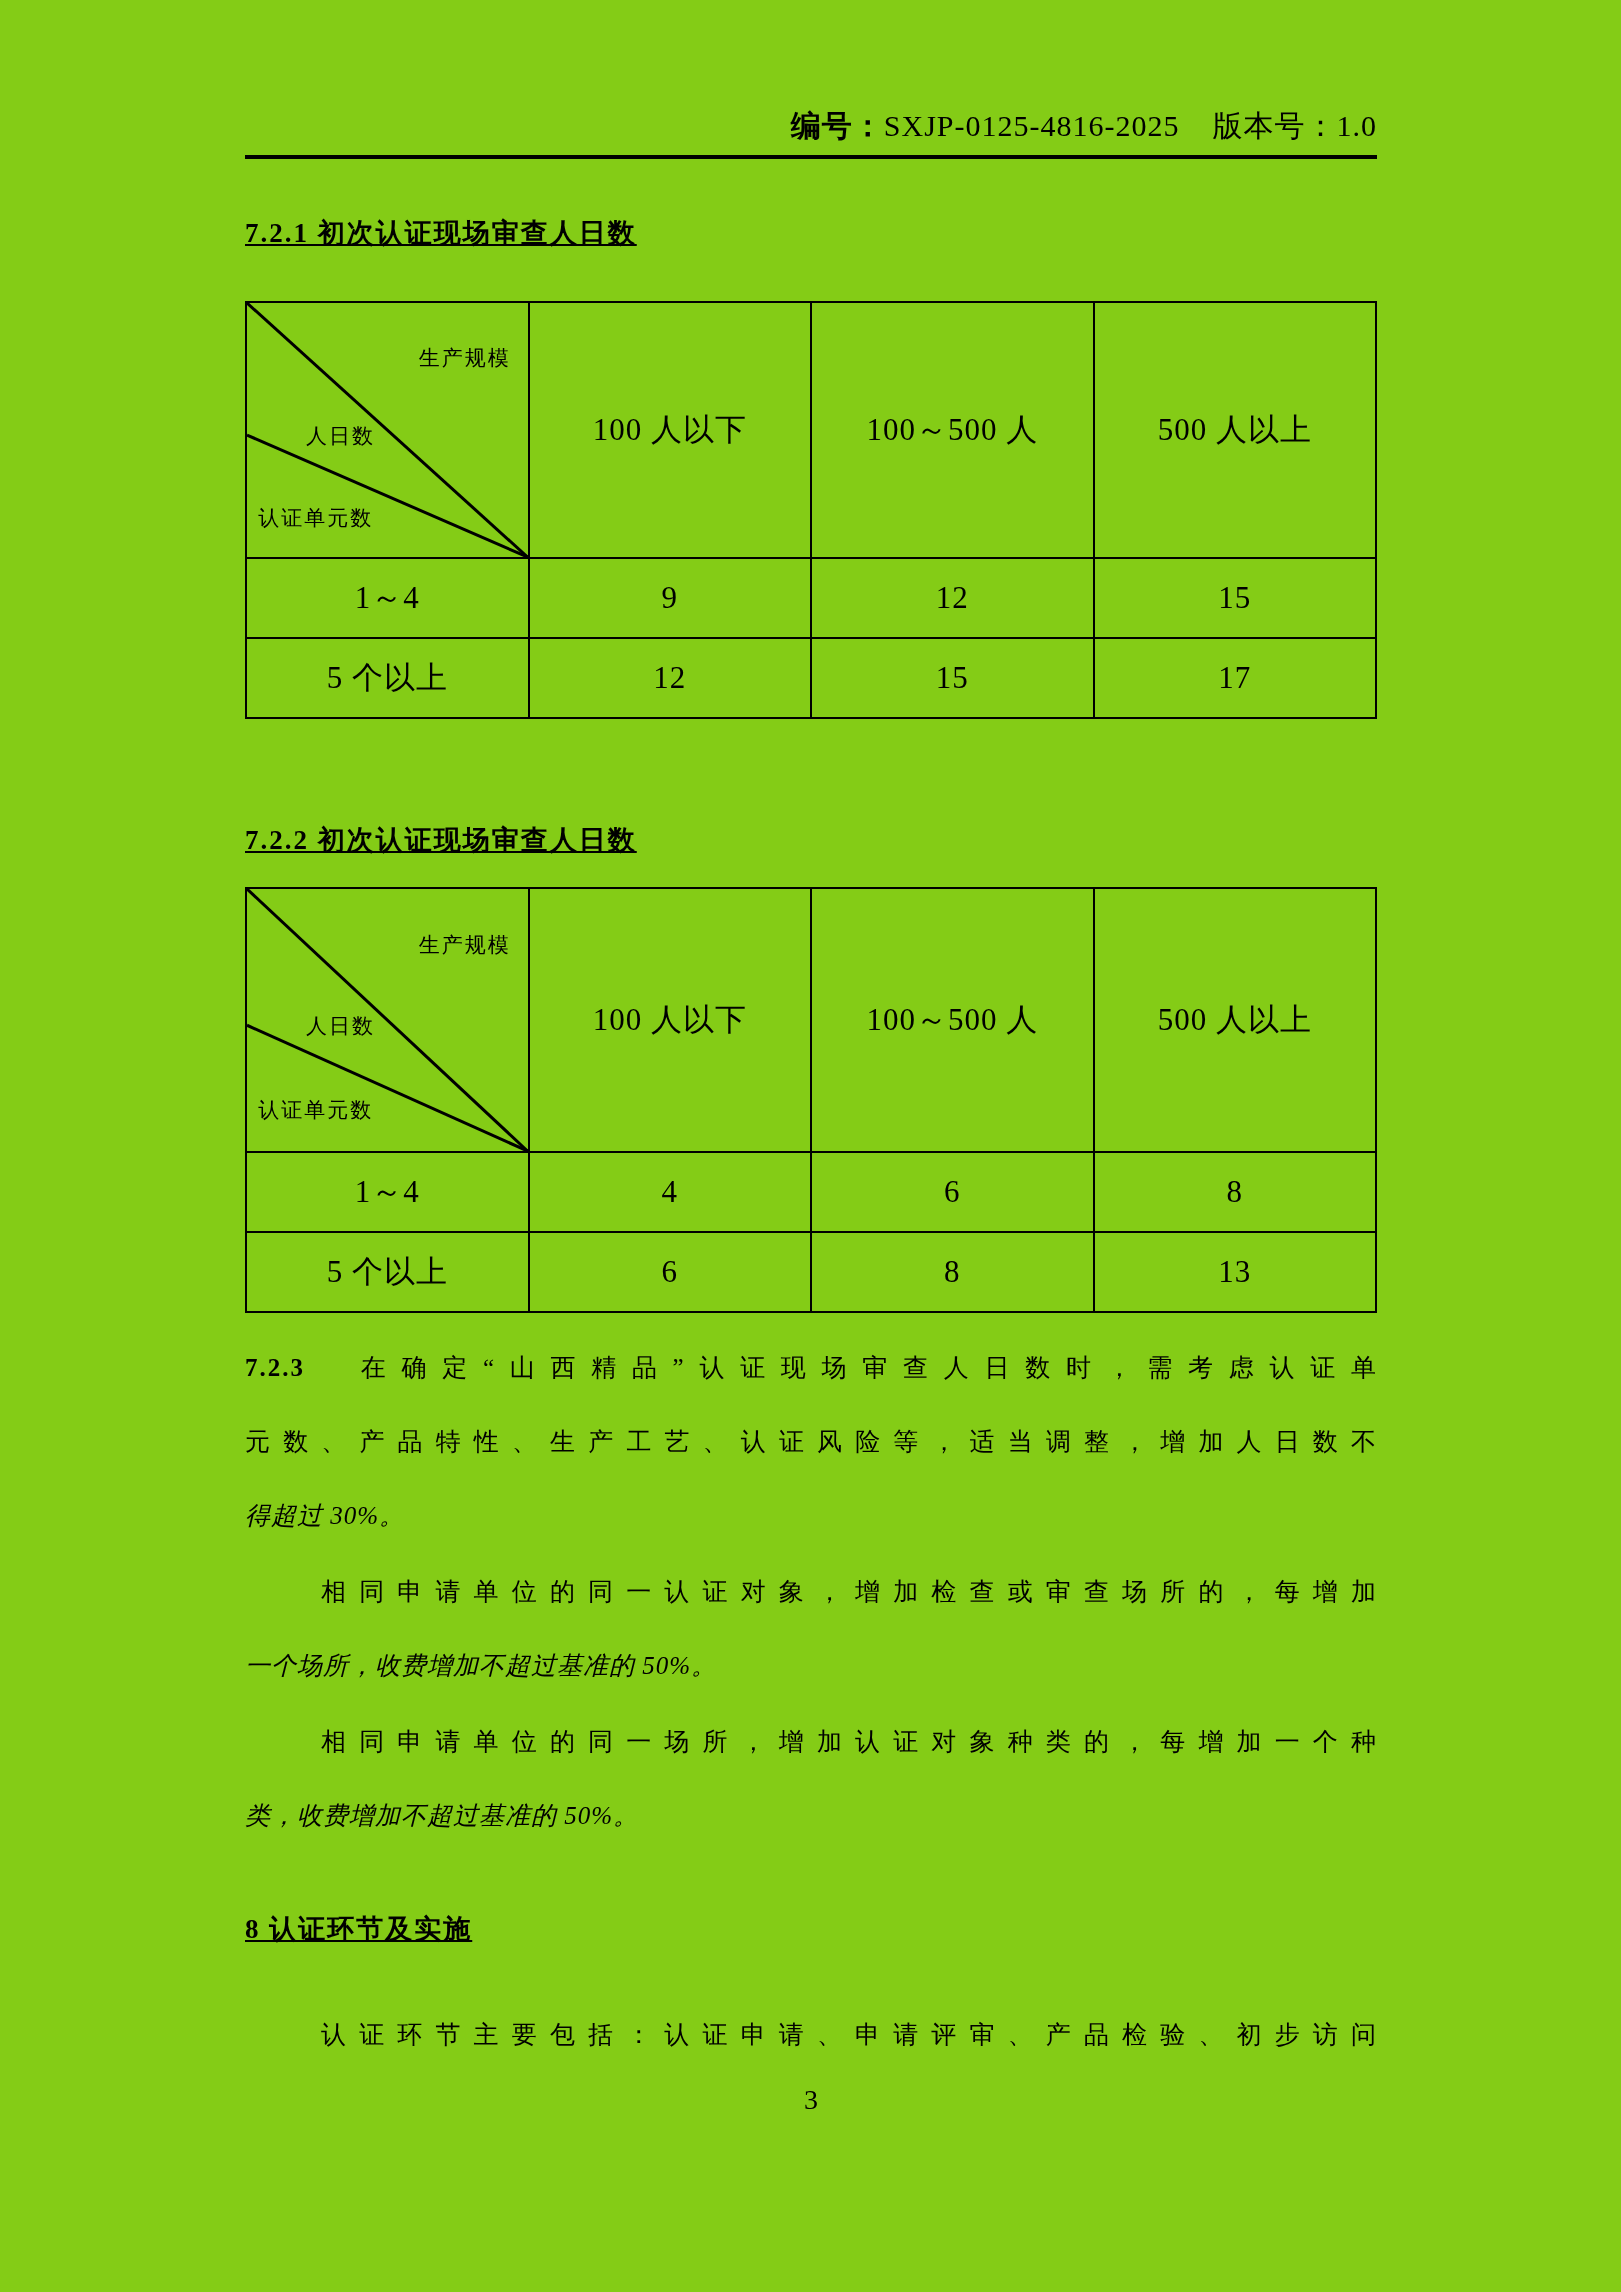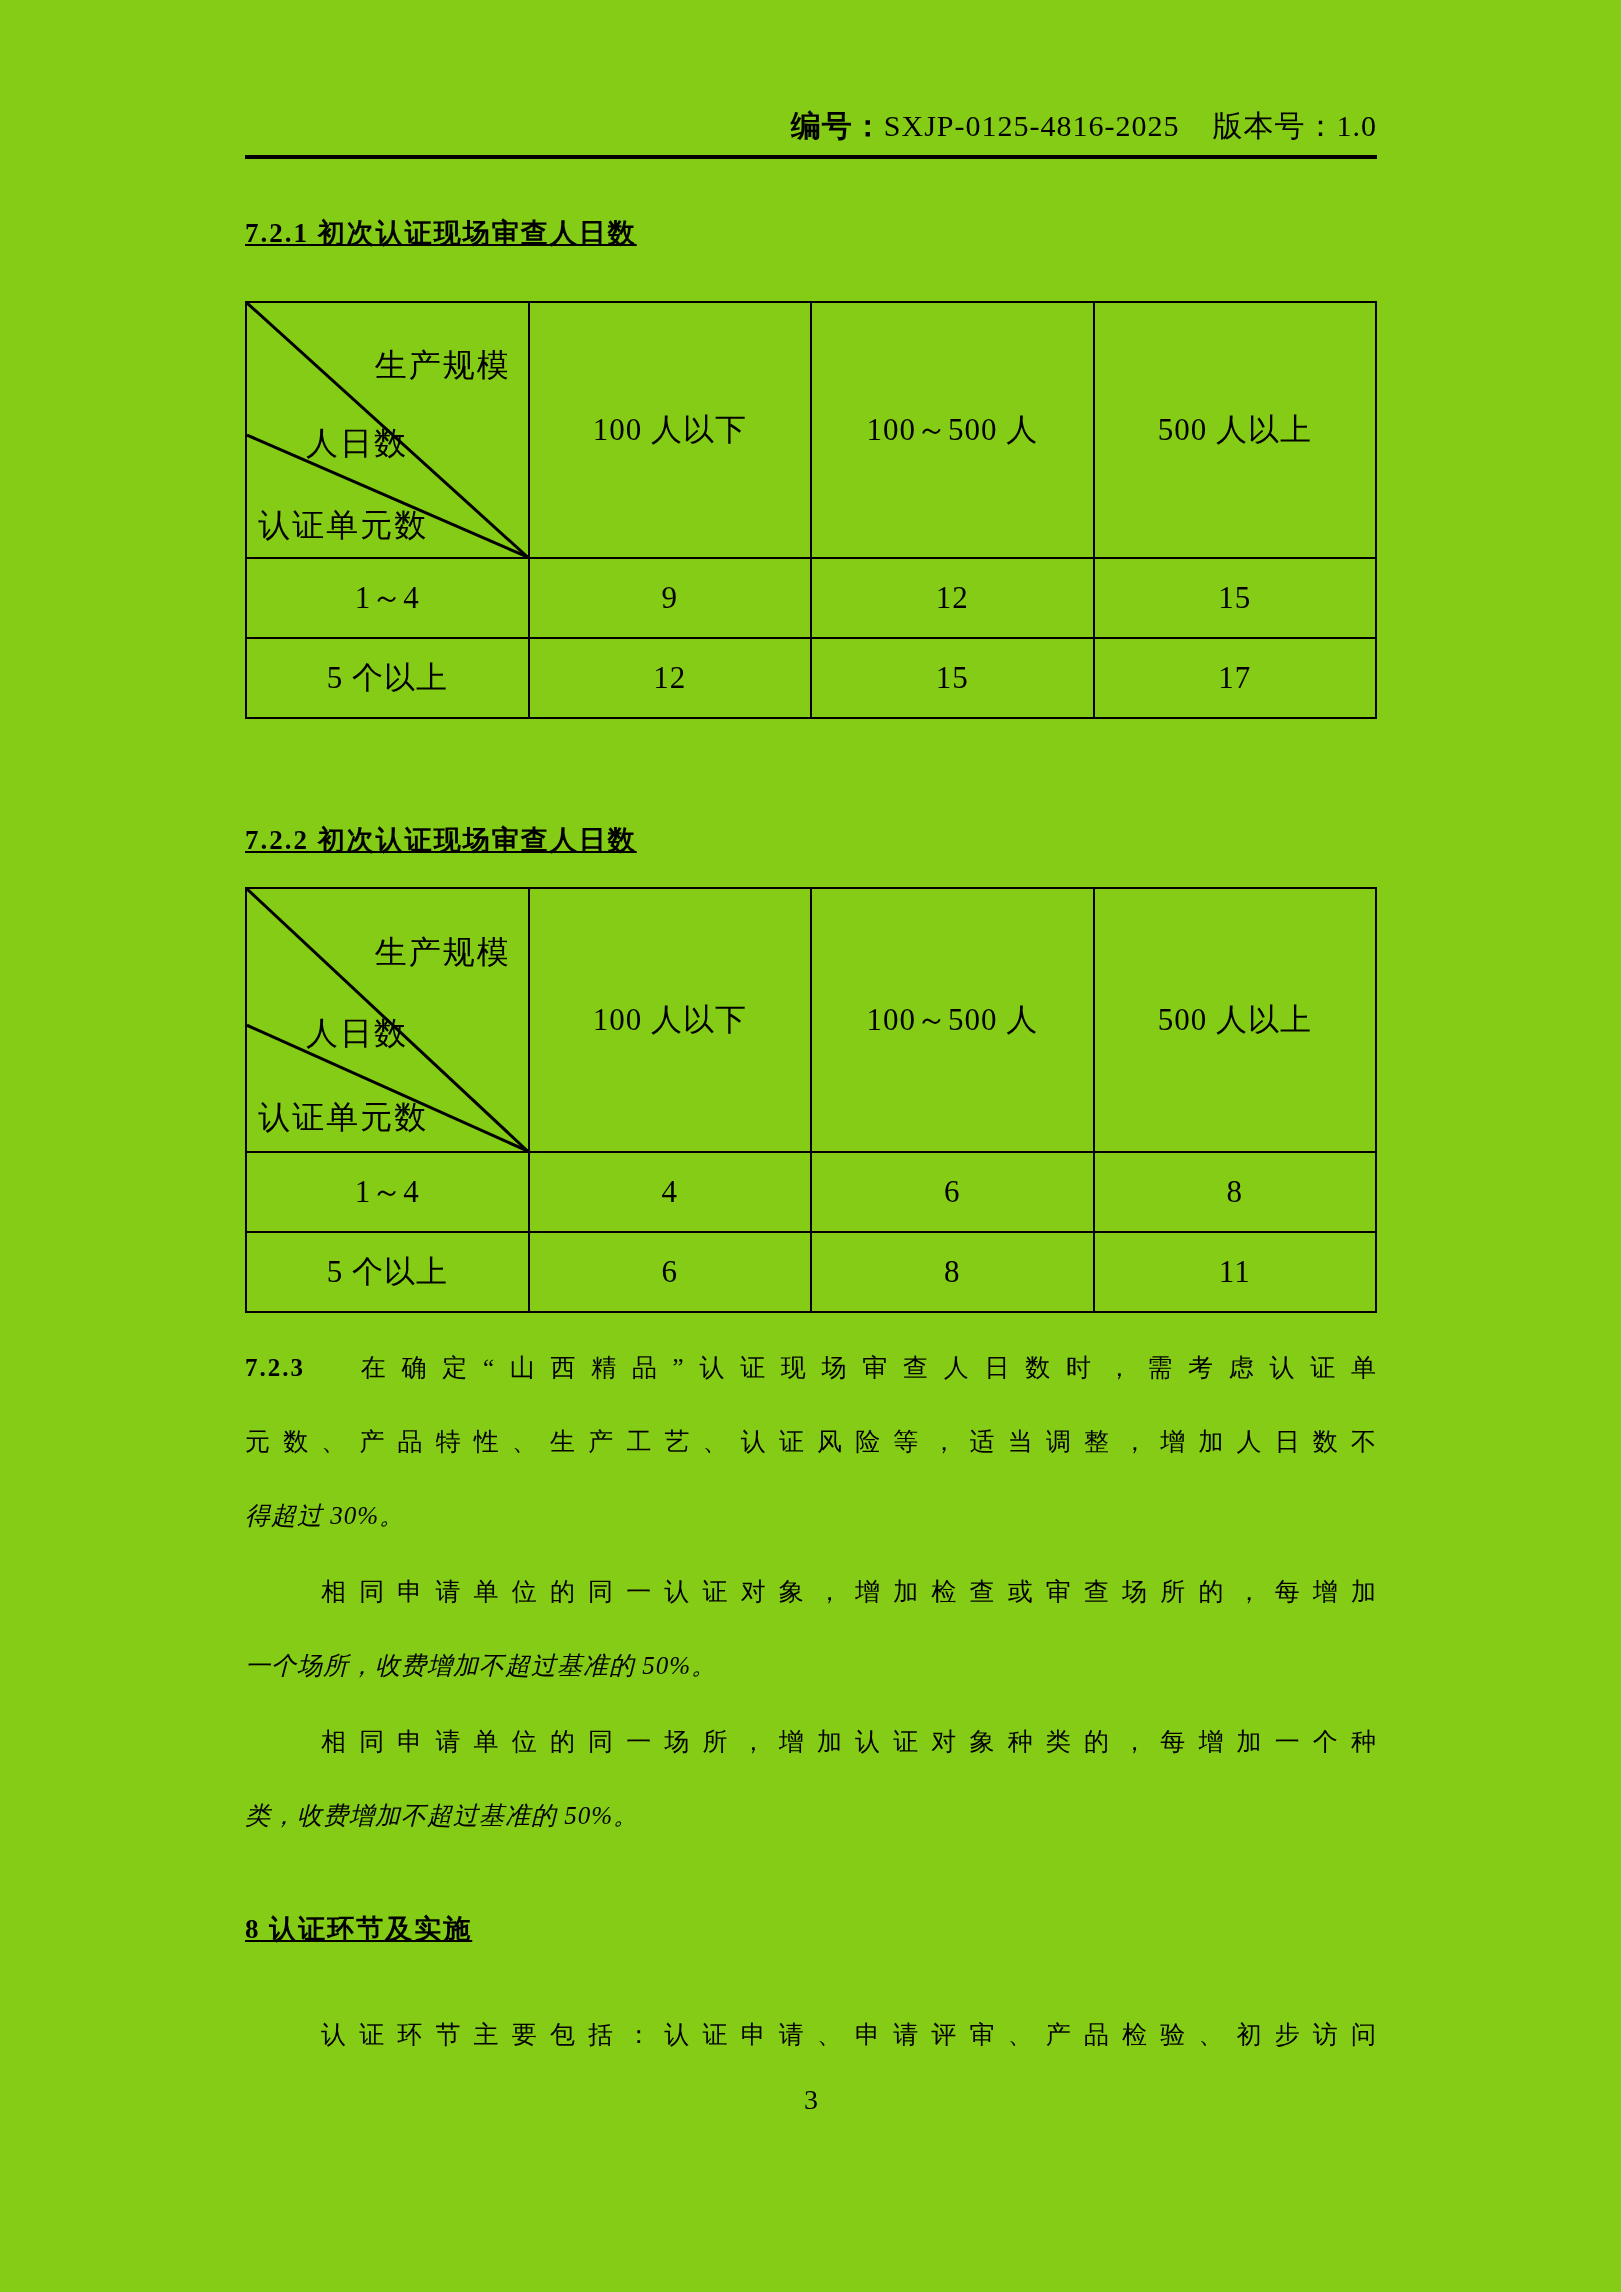--- a/index.html
+++ b/index.html
@@ -46,21 +46,21 @@
     text-align:center; vertical-align:middle;
     font-size:31px; letter-spacing:1px;
   }
   .t1 tr.hrow td { height:254px; }
   .t1 tr.drow td { height:78px; }
   .t2 tr.hrow td { height:262px; }
   .t2 tr.drow td { height:78px; }
 
   td.corner { position:relative; }
   td.corner svg.diag { position:absolute; left:0; top:0; width:100%; height:100%; display:block; }
-  td.corner .c-lab { position:absolute; font-size:32px; letter-spacing:2px; white-space:nowrap; }
+  td.corner .c-lab { position:absolute; font-size:21px; letter-spacing:2px; white-space:nowrap; }
   .c-top { top:16%; right:6%; }
   .c-mid { top:47%; left:21%; }
   .c-bot { top:79%; left:4%; }
 
   
   .para { position:absolute; left:245px; width:1132px; }
   .bline {
     font-size:25px; line-height:74px; height:74px;
     letter-spacing:1px; overflow:hidden;
     text-align:justify; text-align-last:justify;
@@ -144,21 +144,21 @@
     <tr class="drow">
       <td>1～4</td>
       <td>4</td>
       <td>6</td>
       <td>8</td>
     </tr>
     <tr class="drow">
       <td>5 个以上</td>
       <td>6</td>
       <td>8</td>
-      <td>11</td>
+      <td>13</td>
     </tr>
   </tbody>
     </table>
 
   <div class="para p-723">
     <div class="bline"><span class="num">7.2.3</span><span class="numgap"></span><span>在确定“山西精品”认证现场审查人日数时，需考虑认证单</span></div>
     <div class="bline">元数、产品特性、生产工艺、认证风险等，适当调整，增加人日数不</div>
     <div class="bline lastline">得超过 30%。</div>
   </div>
 

